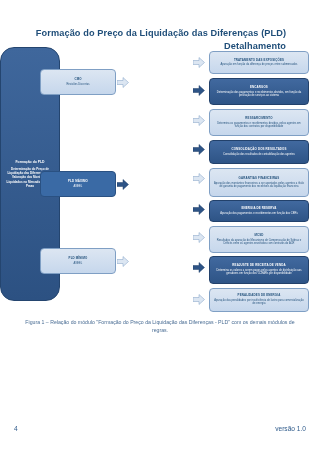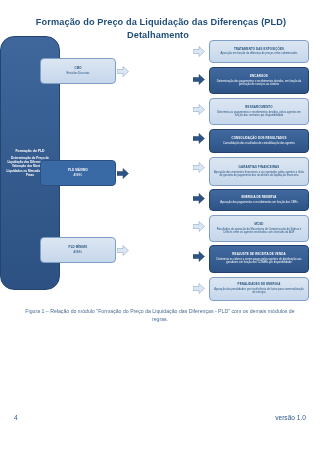--- a/index.html
+++ b/index.html
@@ -11,38 +11,39 @@
     height: 453px;
     background: #ffffff;
     font-family: "Liberation Sans", sans-serif;
     position: relative;
     overflow: hidden;
   }
 
   .page {
     position: absolute;
     inset: 0;
+    margin-top: 11px;
   }
 
   
   .doc-title {
     position: absolute;
     left: 30px;
     top: 16px;
     width: 262px;
     text-align: center;
     color: #1f4e79;
     font-size: 9.2px;
     line-height: 12.5px;
     font-weight: bold;
     letter-spacing: 0.1px;
   }
   .doc-title .line2 {
     display: block;
-    text-align: center;
+    text-align: right;
     padding-right: 6px;
   }
 
   
   .diagram {
     position: absolute;
     left: 0;
     top: 36px;
     width: 320px;
     height: 268px;

